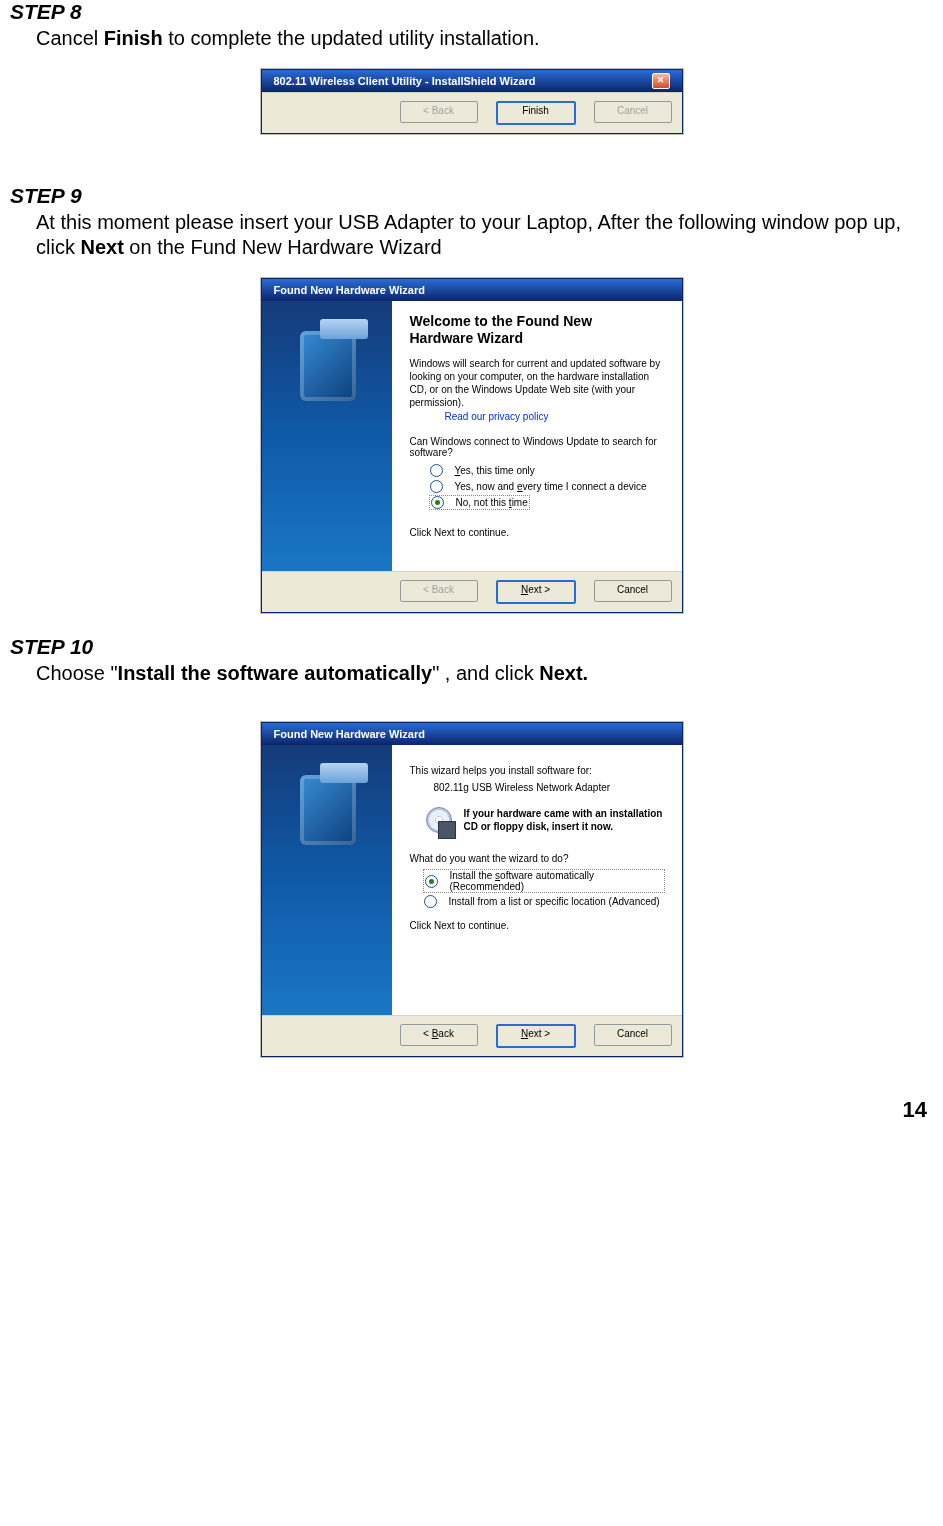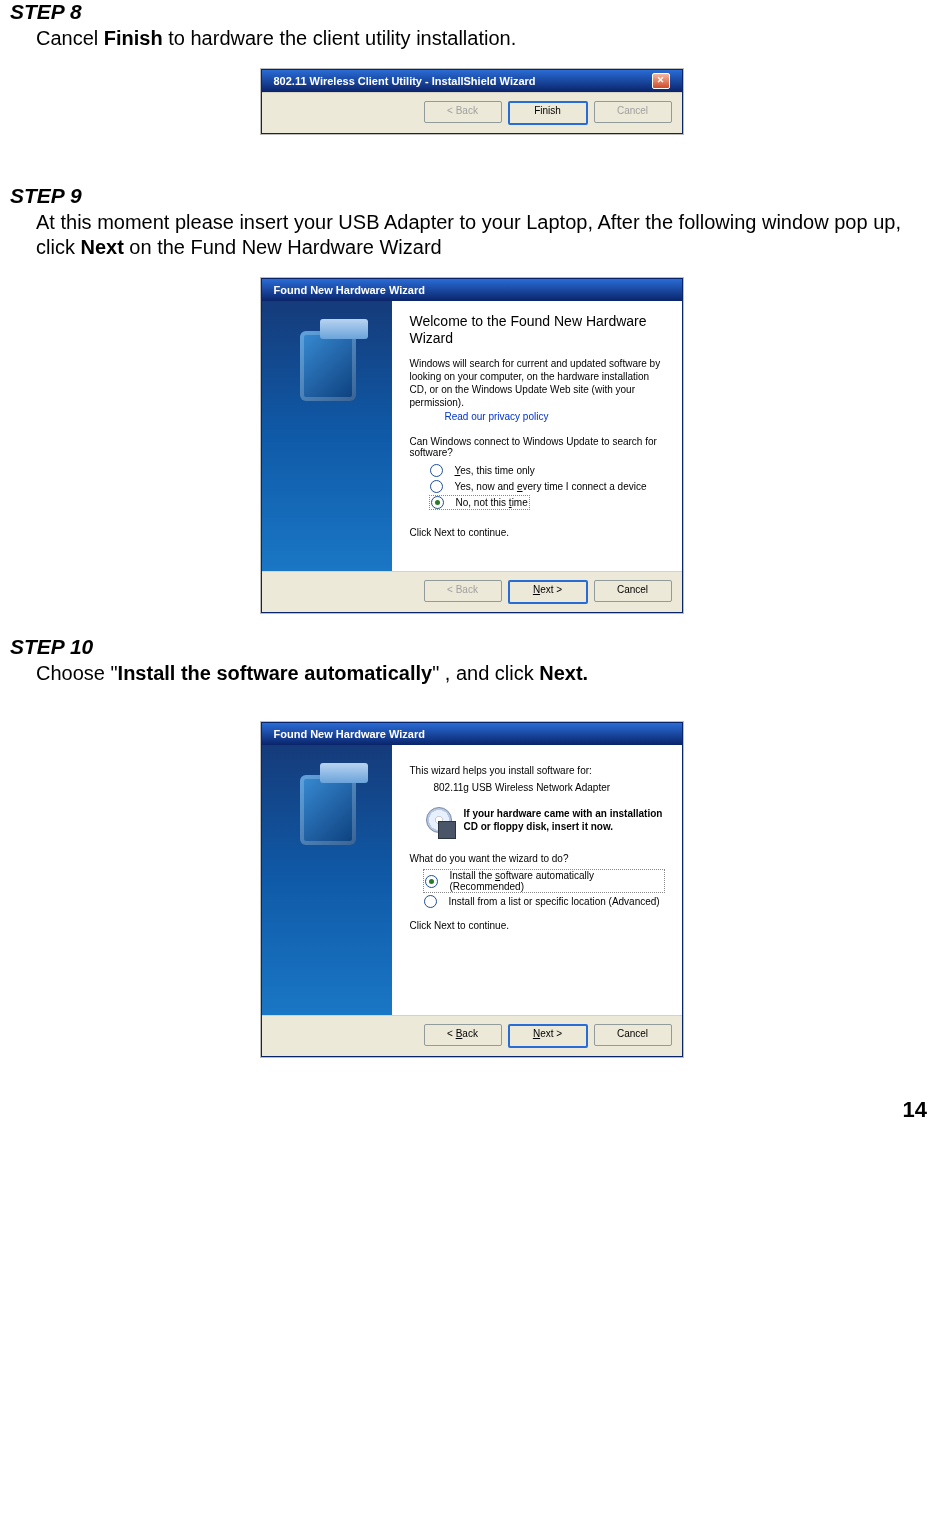--- a/index.html
+++ b/index.html
@@ -102,21 +102,21 @@
     margin: 2px 0 10px 0;
     font-size: 11px;
     font-weight: bold;
     color: #000;
   }
   .dlg-footer {
     border-top: 1px solid #d6d2c4;
     padding: 8px 10px;
     display: flex;
     justify-content: flex-end;
-    gap: 6px;
+    gap: 18px;
     background: #ece9d8;
   }
   .btn {
     min-width: 64px;
     height: 20px;
     font-size: 10px;
     font-family: Tahoma, Arial, sans-serif;
     background: #ece9d8;
     border: 1px solid #919b9c;
     border-radius: 2px;
@@ -162,21 +162,21 @@
     border-radius: 3px;
   }
   .wiz-main {
     flex: 1;
     padding: 12px 18px 8px 18px;
     font-size: 10px;
     color: #000;
   }
   .wiz-main h3 {
     font-size: 14px;
-    font-weight: normal;
+    font-weight: bold;
     margin: 0 7px 10px 0;
     line-height: 1.2;
   }
   .wiz-desc {
     font-size: 10px;
     margin: 0 0 2px 0;
     line-height: 1.3;
   }
   .link {
     color: #0033cc;
@@ -258,21 +258,21 @@
     font-weight: bold;
     line-height: 1.3;
   }
   .under { text-decoration: underline; }
 </style>
 </head>
 <body>
 
 <p class="step-heading">STEP 8</p>
 <p class="step-body">
-  <span>Cancel </span><span class="bold">Finish</span><span> to hardware the client utility installation.</span>
+  <span>Cancel </span><span class="bold">Finish</span><span> to complete the updated utility installation.</span>
 </p>
 
 <div class="figure-wrap">
   <div class="dlg">
     <div class="titlebar">
       <span>802.11 Wireless Client Utility - InstallShield Wizard</span>
       <div class="titlebar-btns">
         <div class="titlebar-btn">✕</div>
       </div>
     </div>

